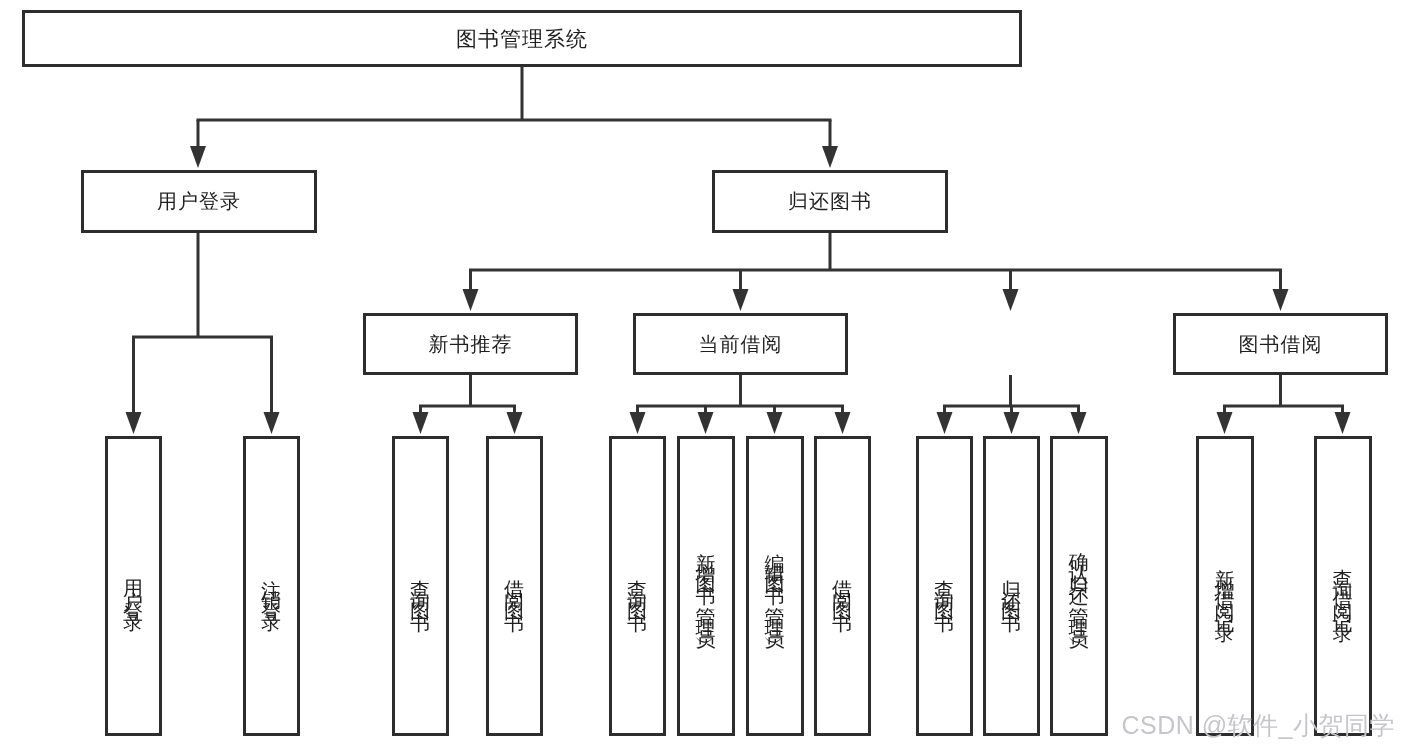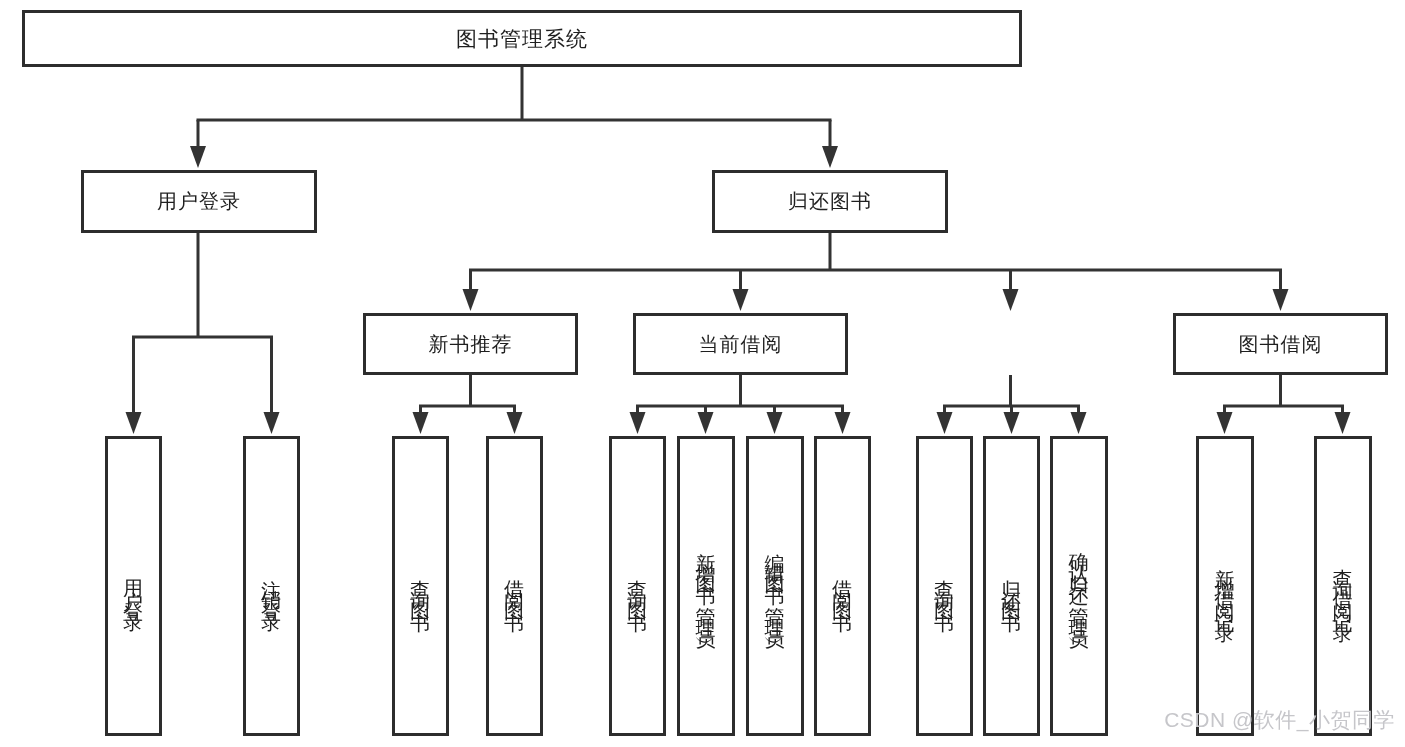--- a/index.html
+++ b/index.html
@@ -40,22 +40,22 @@
   .node.v span{
     writing-mode:vertical-rl;
     text-orientation:mixed;
     font-size:20px;
     letter-spacing:11px;
     line-height:1;
     white-space:nowrap;
   }
   .watermark{
     position:absolute;
-    right:10px;bottom:13px;
-    font-size:21px;
+    right:10px;bottom:5px;
+    font-size:25px;
     color:var(--wm);
     letter-spacing:0.5px;
     z-index:10;
   }
 </style>
 </head>
 <body>
 
 <div class="canvas">
 

